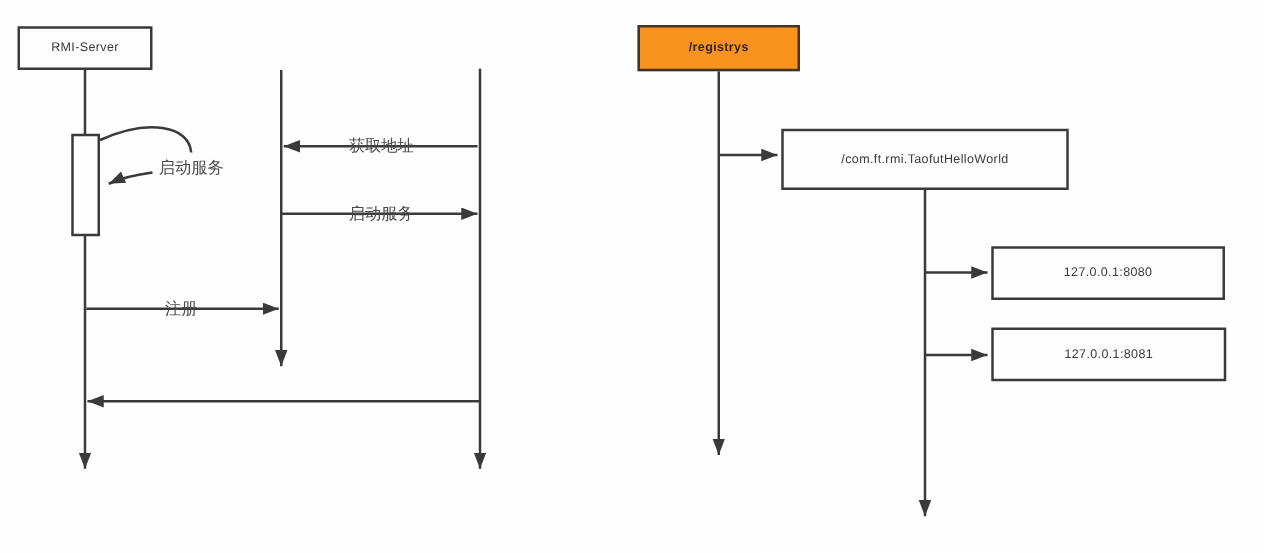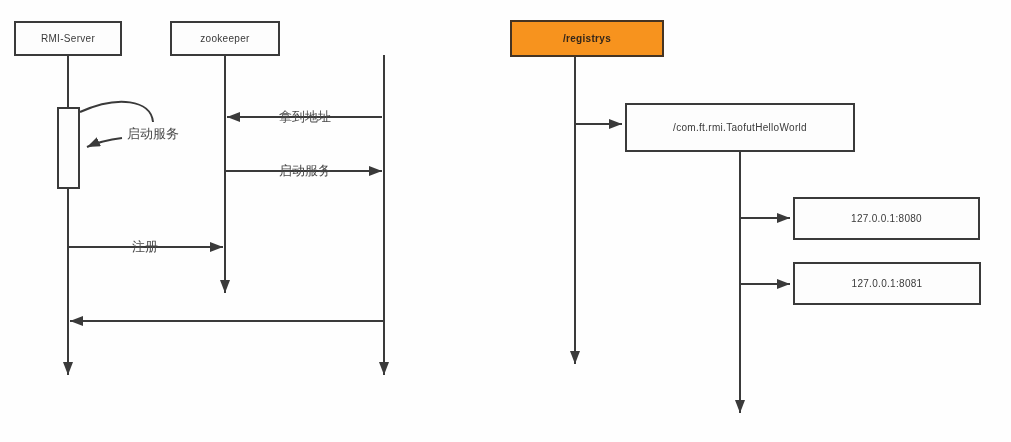--- a/index.html
+++ b/index.html
@@ -48,25 +48,24 @@
     <line x1="384" y1="321" x2="70" y2="321" stroke="#3a3a3a" stroke-width="2" marker-end="url(#arr)"></line>
 
     <line x1="575" y1="57" x2="575" y2="364" stroke="#3a3a3a" stroke-width="2" marker-end="url(#arr)"></line>
     <line x1="575" y1="124" x2="622" y2="124" stroke="#3a3a3a" stroke-width="2" marker-end="url(#arr)"></line>
     <line x1="740" y1="143" x2="740" y2="413" stroke="#3a3a3a" stroke-width="2" marker-end="url(#arr)"></line>
     <line x1="740" y1="218" x2="790" y2="218" stroke="#3a3a3a" stroke-width="2" marker-end="url(#arr)"></line>
     <line x1="740" y1="284" x2="790" y2="284" stroke="#3a3a3a" stroke-width="2" marker-end="url(#arr)"></line>
   </svg>
 
   <div class="box" style="left:14px; top:21px; width:108px; height:35px;">RMI-Server</div>
-  <div class="box" style="left:170px; top:21px; width:110px; height:35px;">zookeeper</div>
 
   <div class="msg-label" style="left:124px; top:125px; width:58px;">启动服务</div>
-  <div class="msg-label" style="left:265px; top:108px; width:80px;">拿到地址</div>
+  <div class="msg-label" style="left:265px; top:108px; width:80px;">获取地址</div>
   <div class="msg-label" style="left:265px; top:162px; width:80px;">启动服务</div>
   <div class="msg-label" style="left:115px; top:238px; width:60px;">注册</div>
 
-  <div class="box root" style="left:510px; top:20px; width:154px; height:37px;">/registrys</div>
+  <div class="box root" style="left:510px; top:20px; width:130px; height:37px;">/registrys</div>
   <div class="box" style="left:625px; top:103px; width:230px; height:49px;">/com.ft.rmi.TaofutHelloWorld</div>
   <div class="box" style="left:793px; top:197px; width:187px; height:43px;">127.0.0.1:8080</div>
   <div class="box" style="left:793px; top:262px; width:188px; height:43px;">127.0.0.1:8081</div>
 
 </div>
 
 </body></html>

